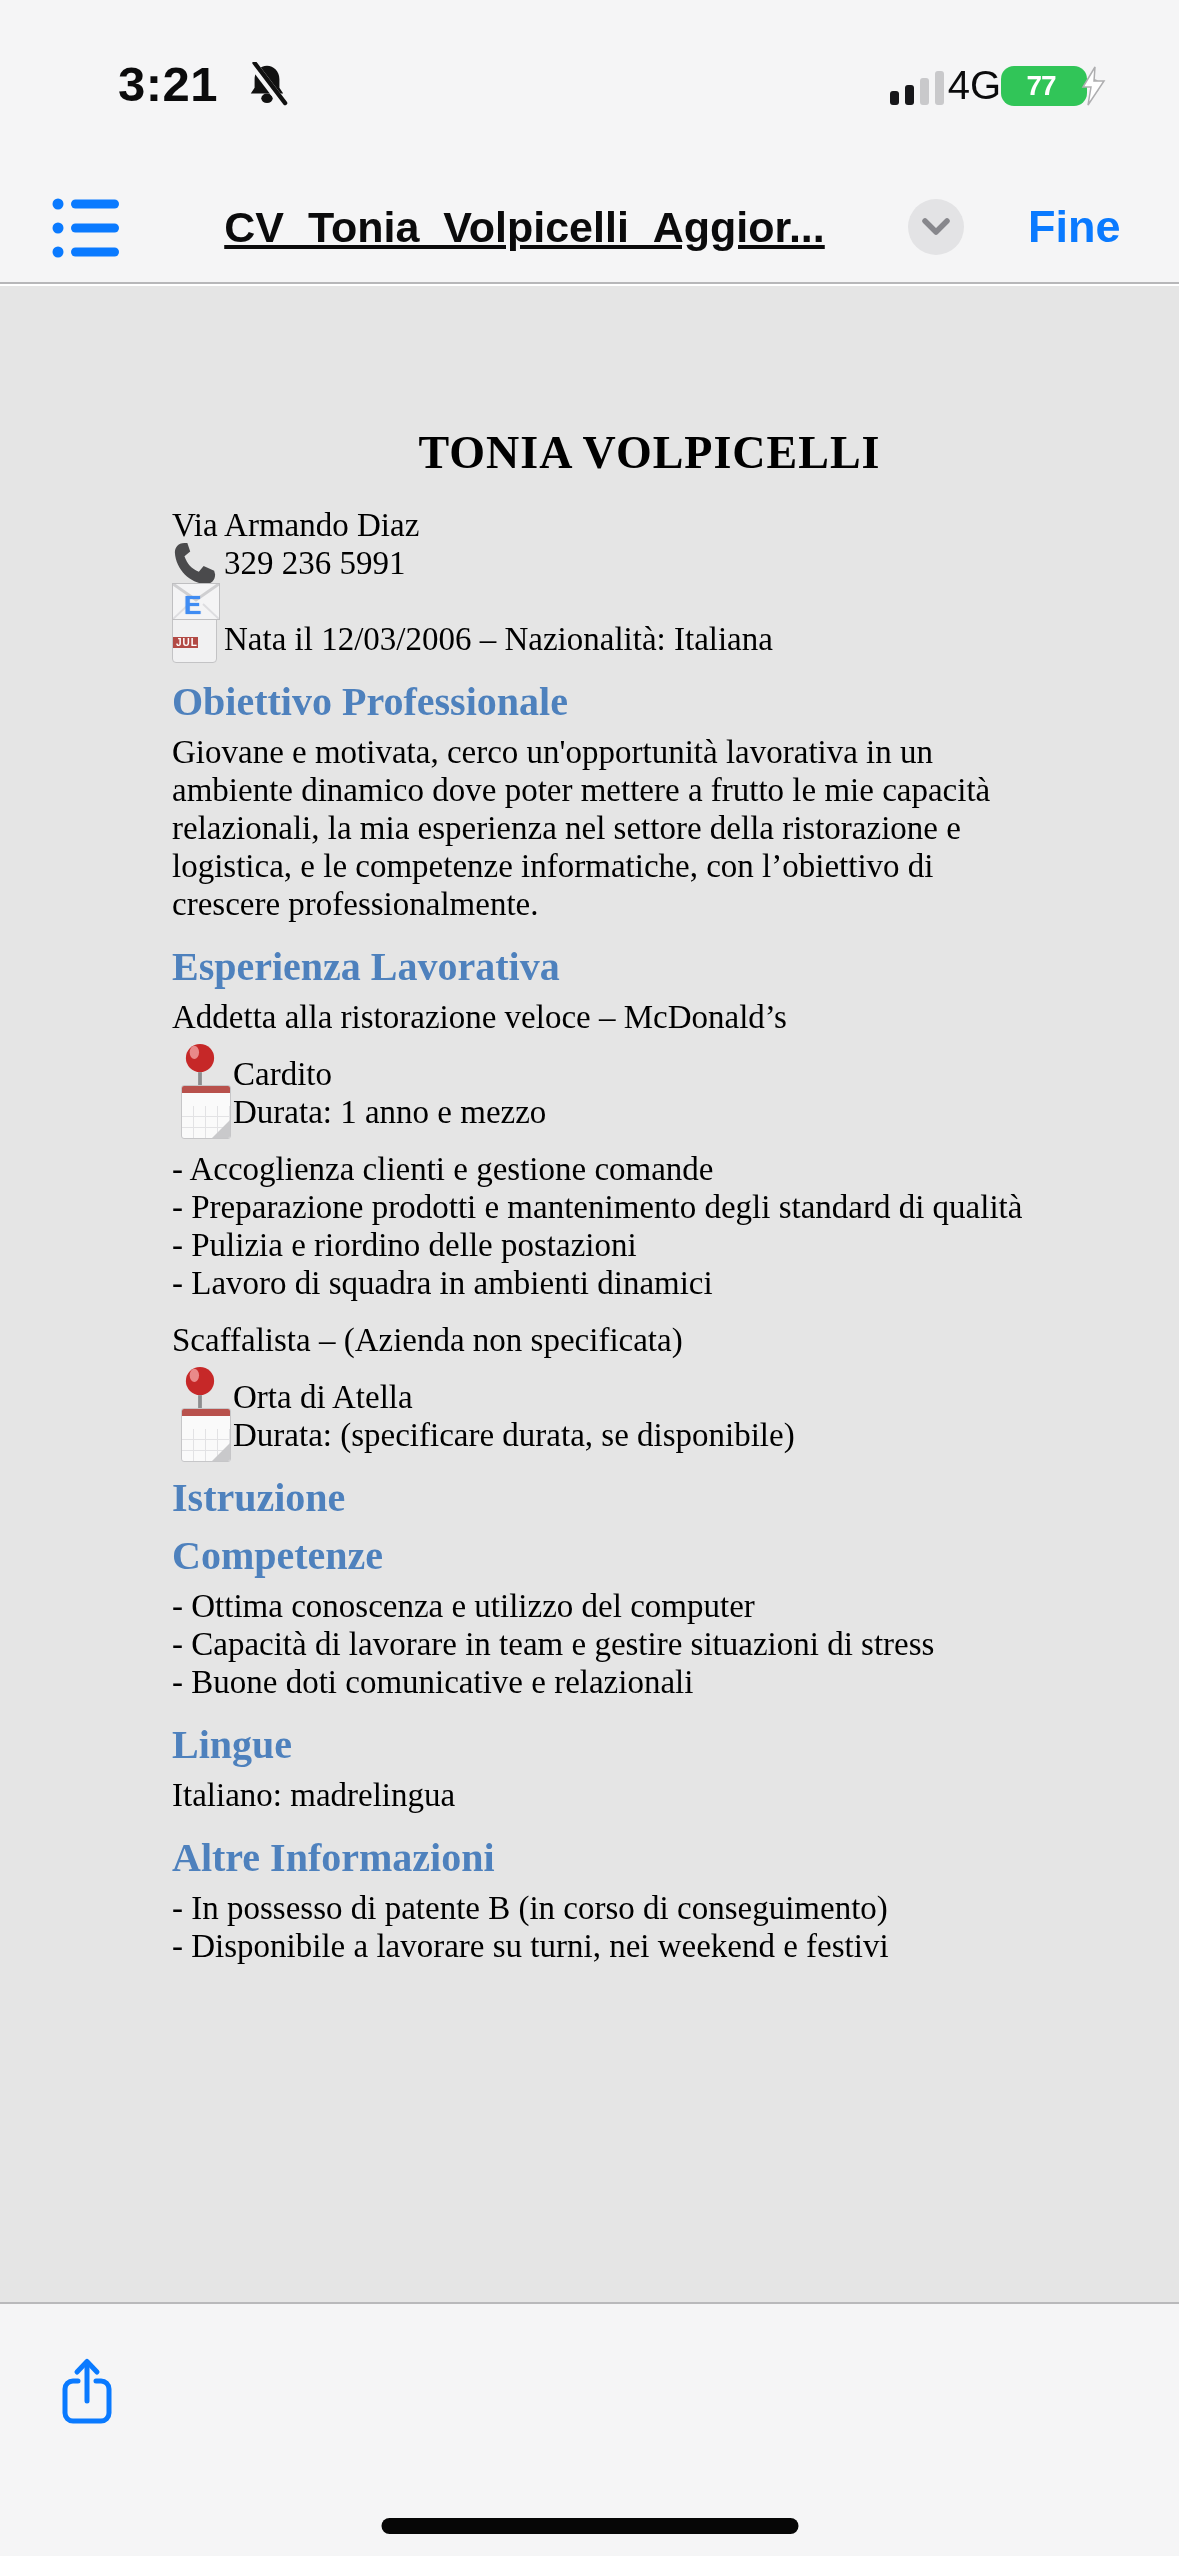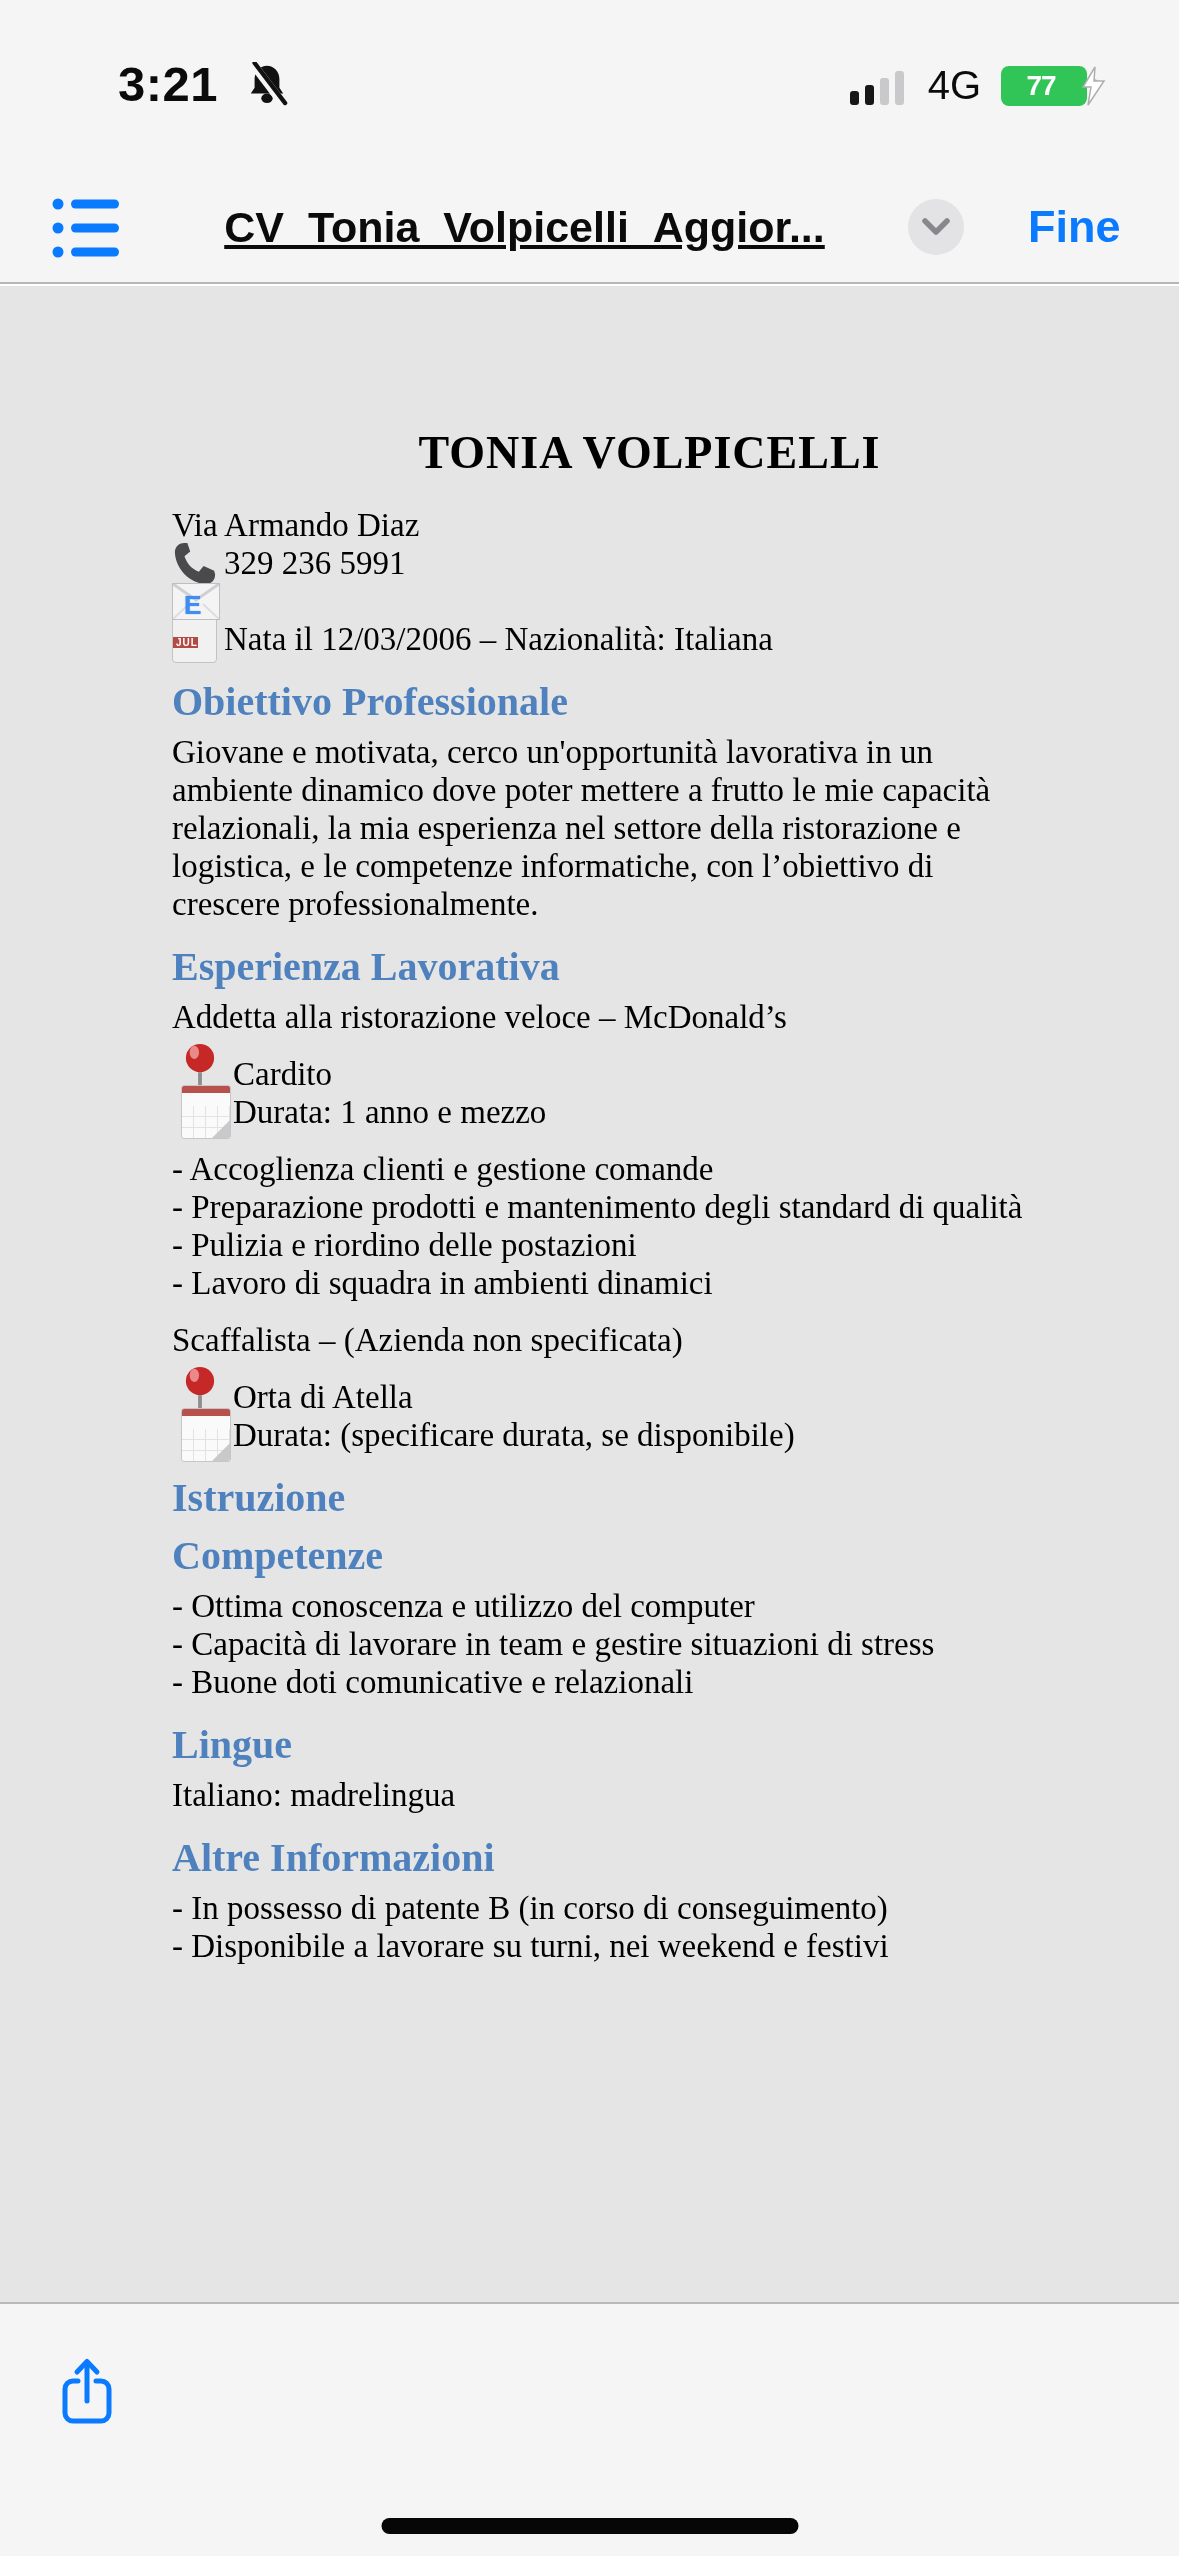--- a/index.html
+++ b/index.html
@@ -5,26 +5,26 @@
   * { margin:0; padding:0; box-sizing:border-box; }
   html,body { width:1179px; height:2556px; overflow:hidden; }
   body { font-family:"Liberation Sans", sans-serif; background:#ffffff; position:relative; }
 
   
   .top-chrome { position:absolute; top:0; left:0; width:1179px; height:284px;
                 background:#f5f5f6; border-bottom:2px solid #b7b7b9; }
 
   .status-left { position:absolute; left:118px; top:56px; display:flex; align-items:center; gap:28px; }
   .status-time { font-size:49px; font-weight:700; color:#0b0b0c; letter-spacing:0.5px; }
-  .status-right { position:absolute; right:66px; top:63px; display:flex; align-items:center; gap:20px; }
+  .status-right { position:absolute; right:66px; top:63px; display:flex; align-items:center; gap:0; }
   .net-label { font-size:40px; font-weight:500; color:#0b0b0c; }
 
   .battery { position:relative; width:112px; height:42px; }
   .battery-pill { position:absolute; left:0; top:1px; width:86px; height:40px; background:#31c558;
-                  border-radius:8px; display:flex; align-items:center; justify-content:center; }
+                  border-radius:13px; display:flex; align-items:center; justify-content:center; }
   .battery-pct { color:#ffffff; font-size:28px; font-weight:700; letter-spacing:-1px; padding-right:6px; }
   .battery-tip { position:absolute; right:14px; top:14px; width:8px; height:14px;
                  background:#bcbcbe; border-radius:0 5px 5px 0; }
   .bolt { position:absolute; right:6px; top:0; }
 
   
   .nav-bar { position:absolute; top:140px; left:0; width:1179px; height:142px; }
   .toc-btn { position:absolute; left:52px; top:53px; width:70px; height:70px; background:none; border:none; cursor:pointer; }
   .nav-title { position:absolute; left:170px; right:300px; top:58px; height:58px; line-height:58px;
                text-align:center; font-size:43px; font-weight:600; color:#0b0b0c; white-space:nowrap; overflow:hidden;text-decoration:underline; }

